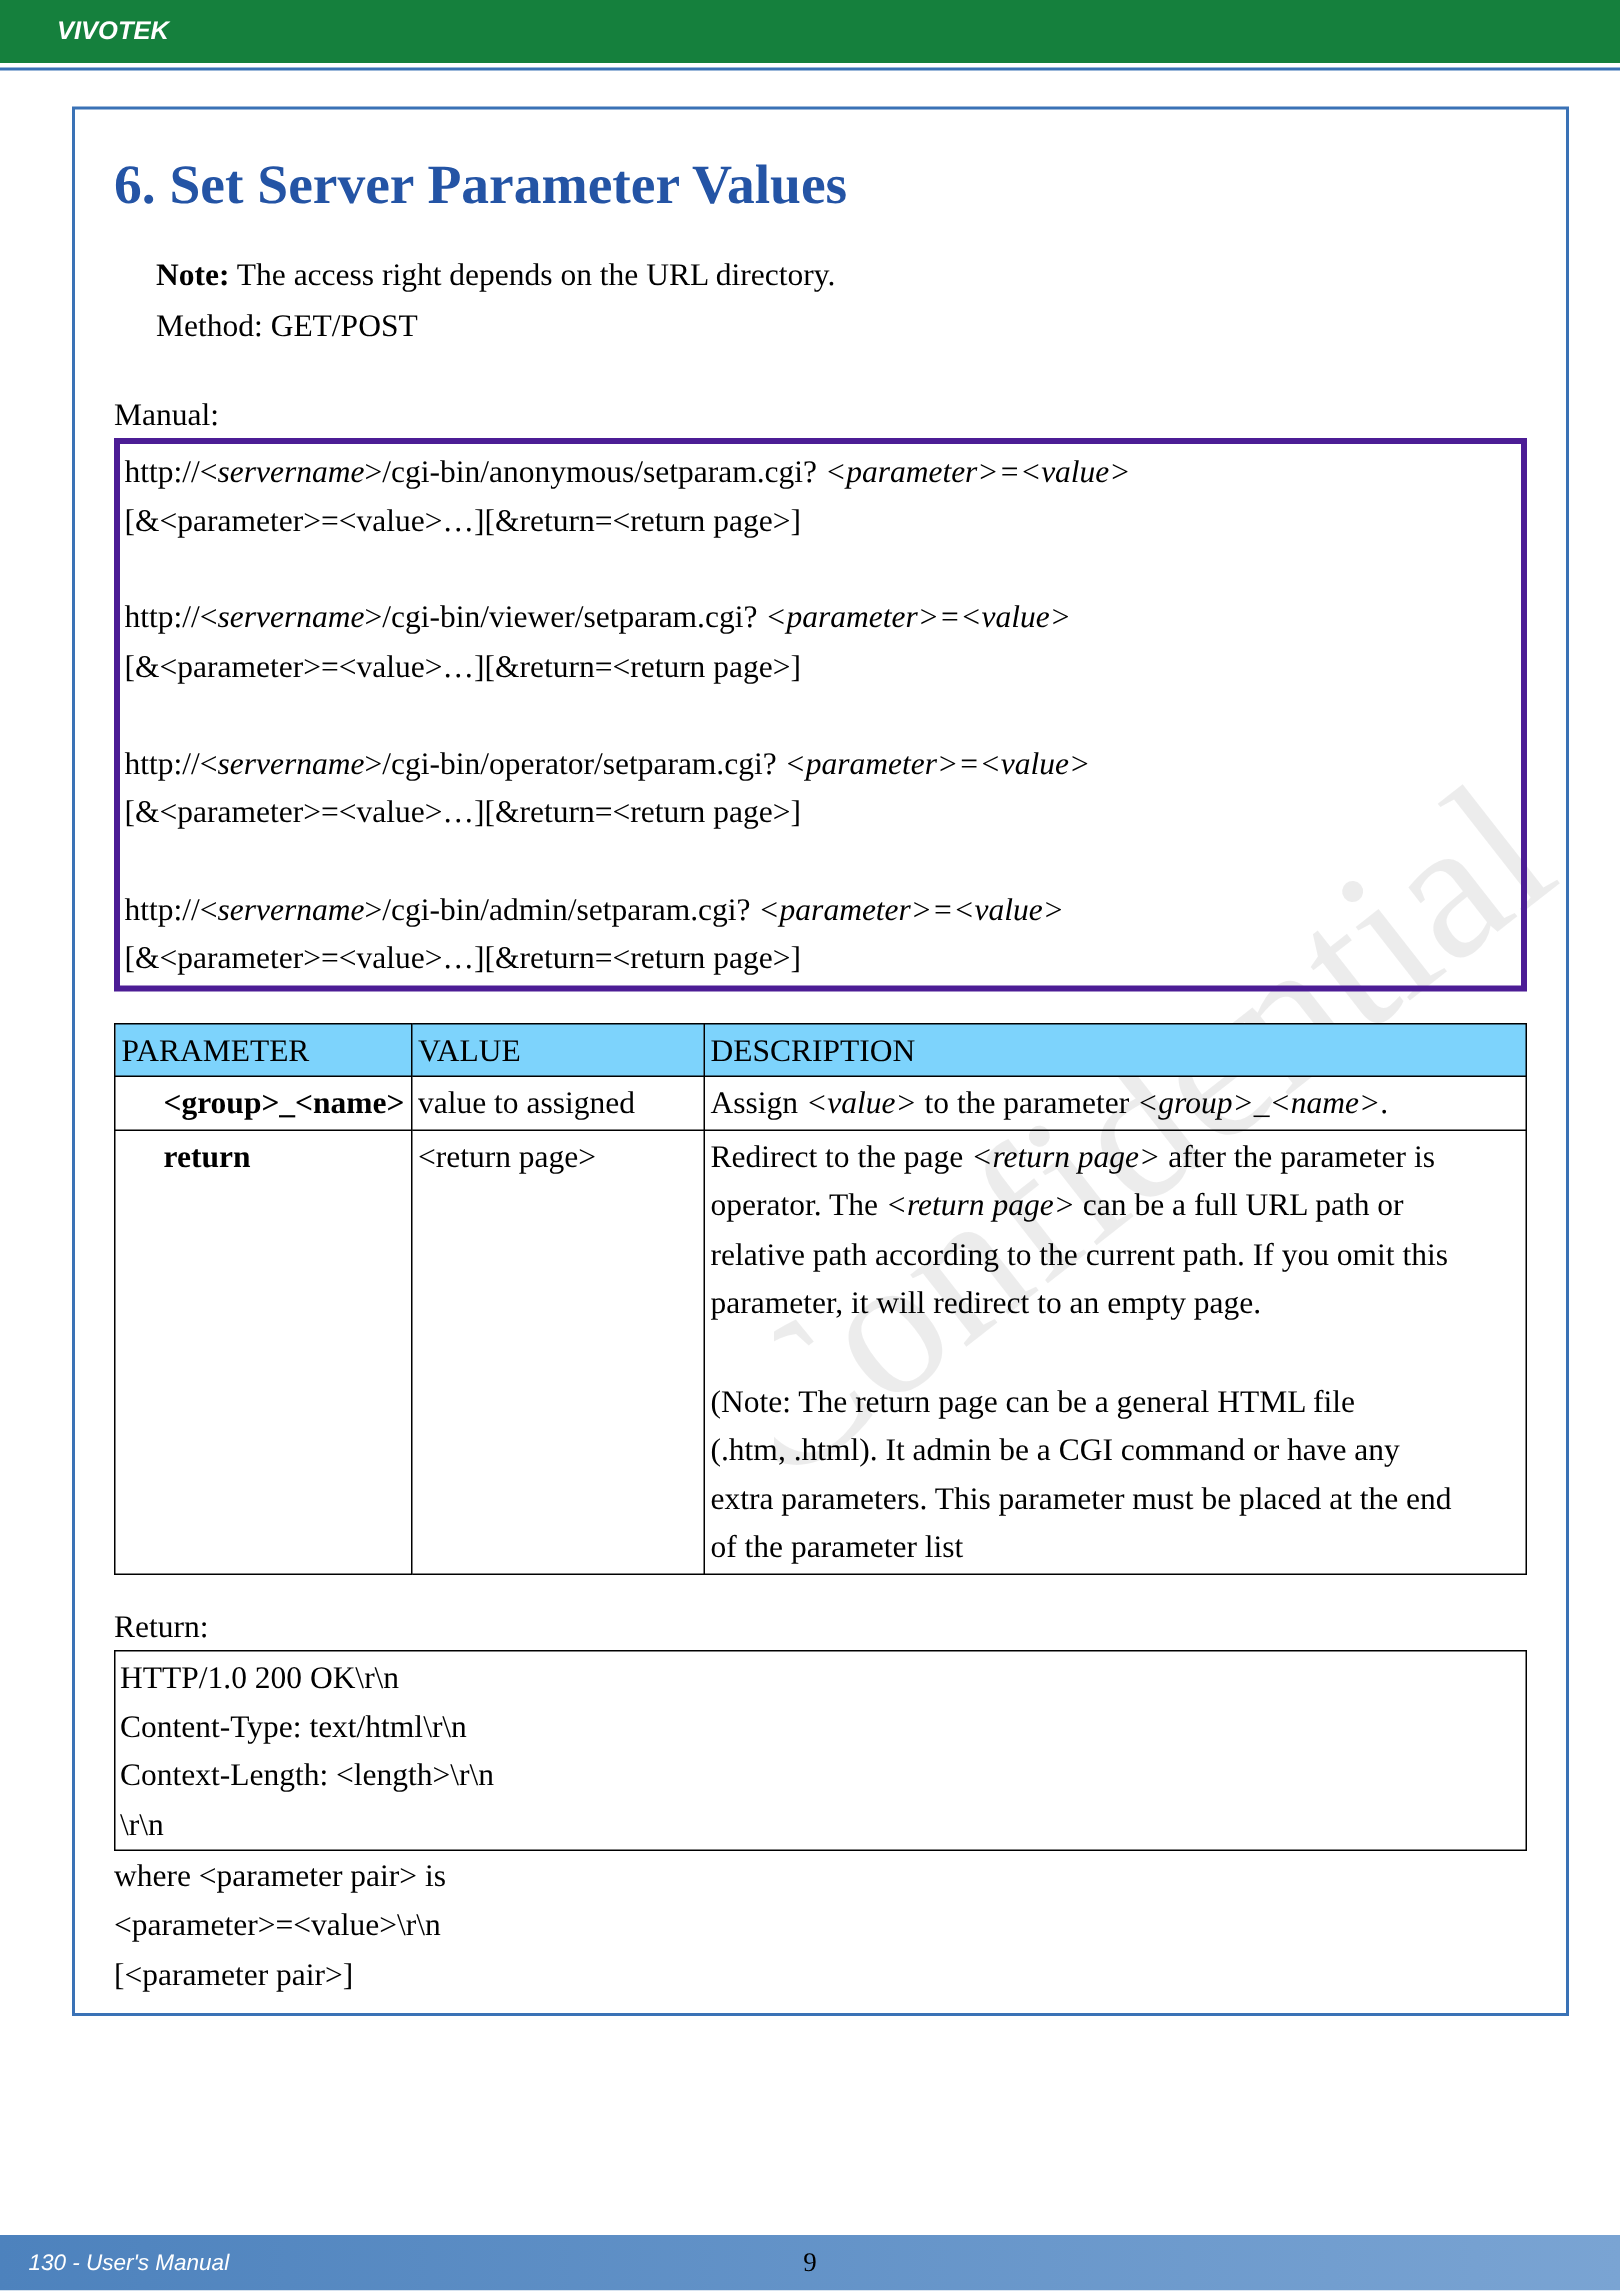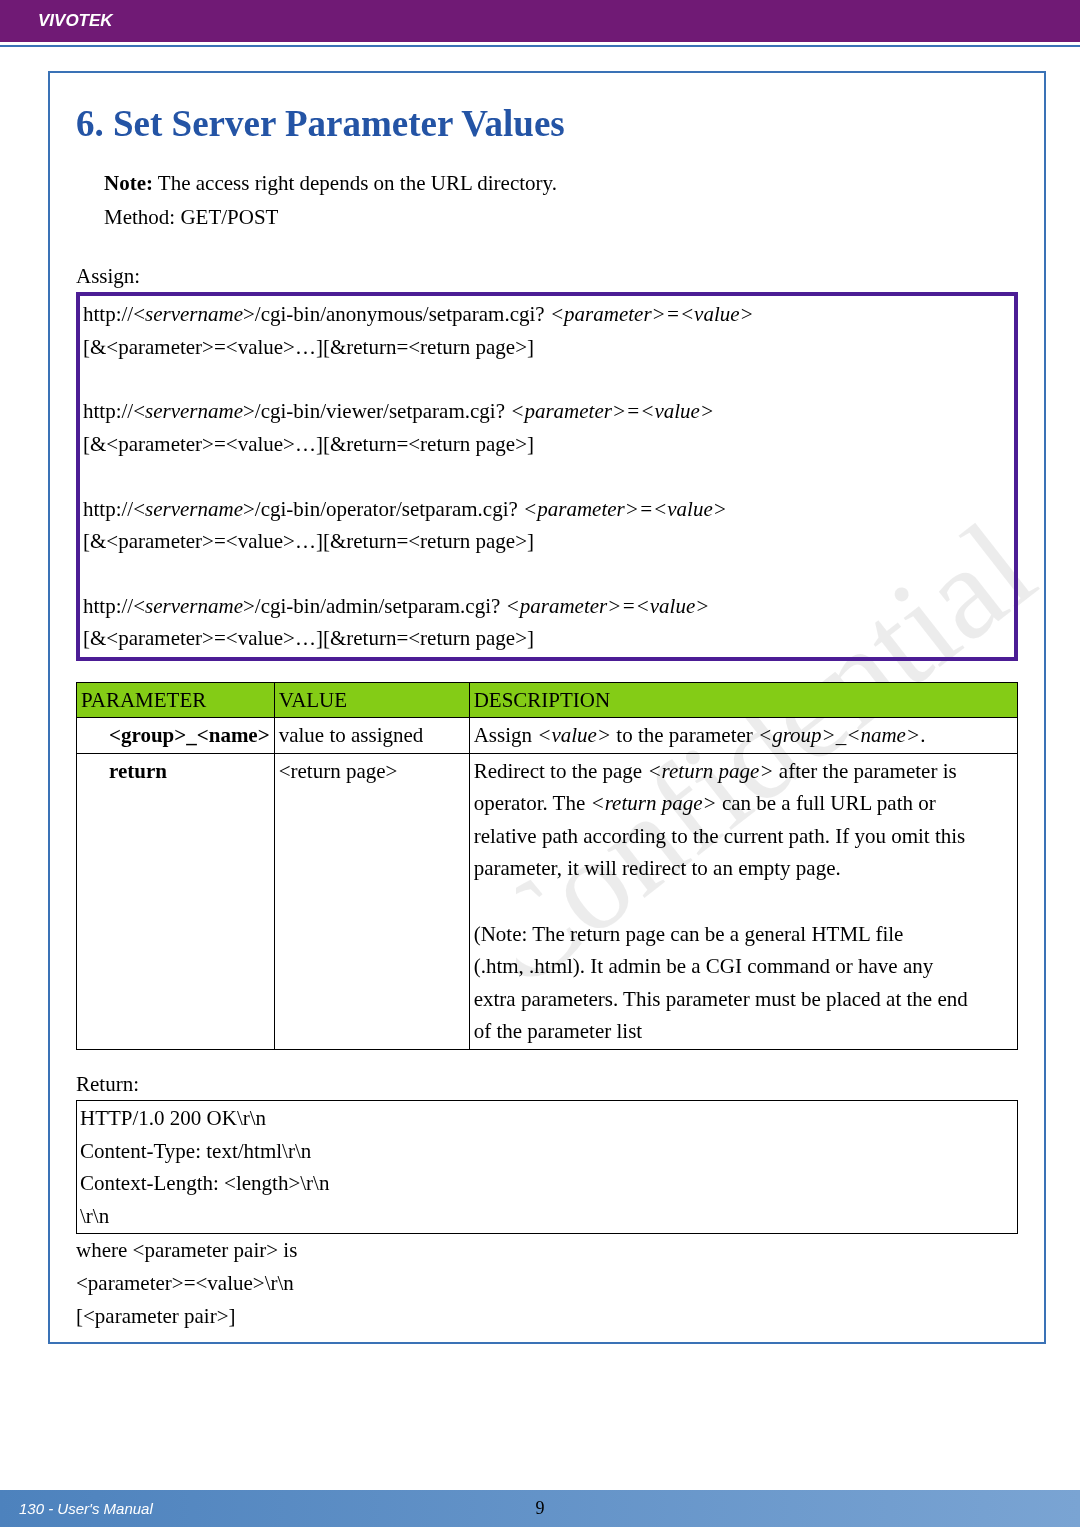--- a/index.html
+++ b/index.html
@@ -7,21 +7,21 @@
     font-family: "Times New Roman", Times, serif;
     background: #fff;
     width: 1080px;
     height: 1527px;
     position: relative;
     color: #000;
     font-size: 21px;
     line-height: 1.55;
   }
   .header-bar {
-    background: #701a75;
+    background: #15803d;
     color: #fff;
     font-family: Arial, Helvetica, sans-serif;
     font-style: italic;
     font-weight: bold;
     font-size: 17px;
     padding: 8px 40px 8px 38px;
   }
   .rule-h { border-top: 2px solid #3a72b6; margin-top: 3px; }
   .content-frame {
     margin: 24px 34px 16px 48px;
@@ -66,21 +66,21 @@
     margin-bottom: 18px;
   }
   table.param-table th, table.param-table td {
     border: 1px solid #000;
     padding: 1px 4px;
     vertical-align: top;
     text-align: left;
     font-weight: normal;
   }
   table.param-table th {
-    background: #84cc16;
+    background: #7dd3fc;
   }
   .col-param { width: 180px; }
   .col-value { width: 195px; }
   .bold { font-weight: bold; margin-left: 28px; }
   .return-label { margin-bottom: 0; }
   .return-box {
     border: 1px solid #000;
     padding: 1px 3px;
   }
   .return-box p { margin:0; }
@@ -125,21 +125,21 @@
   <div class="relz">
   <h1 class="sec-title">6. Set Server Parameter Values</h1>
 
   <p class="note-line">
     <span class="bold">Note:</span><span> The access right depends on the URL directory.</span>
   </p>
   <p class="method-line">
     <span class="bold">Method:</span><span> GET/POST</span>
   </p>
 
-  <p class="syntax-label">Assign:</p>
+  <p class="syntax-label">Manual:</p>
   <div class="syntax-box">
     <p><span>http://&lt;</span><em class="ital">servername</em><span>&gt;/cgi-bin/anonymous/setparam.cgi? </span><em class="ital">&lt;parameter&gt;=&lt;value&gt;</em></p>
     <p>[&amp;&lt;parameter&gt;=&lt;value&gt;…][&amp;return=&lt;return page&gt;]</p>
     <div class="sp"></div>
     <p><span>http://&lt;</span><em class="ital">servername</em><span>&gt;/cgi-bin/viewer/setparam.cgi? </span><em class="ital">&lt;parameter&gt;=&lt;value&gt;</em></p>
     <p>[&amp;&lt;parameter&gt;=&lt;value&gt;…][&amp;return=&lt;return page&gt;]</p>
     <div class="sp"></div>
     <p><span>http://&lt;</span><em class="ital">servername</em><span>&gt;/cgi-bin/operator/setparam.cgi? </span><em class="ital">&lt;parameter&gt;=&lt;value&gt;</em></p>
     <p>[&amp;&lt;parameter&gt;=&lt;value&gt;…][&amp;return=&lt;return page&gt;]</p>
     <div class="sp"></div>

